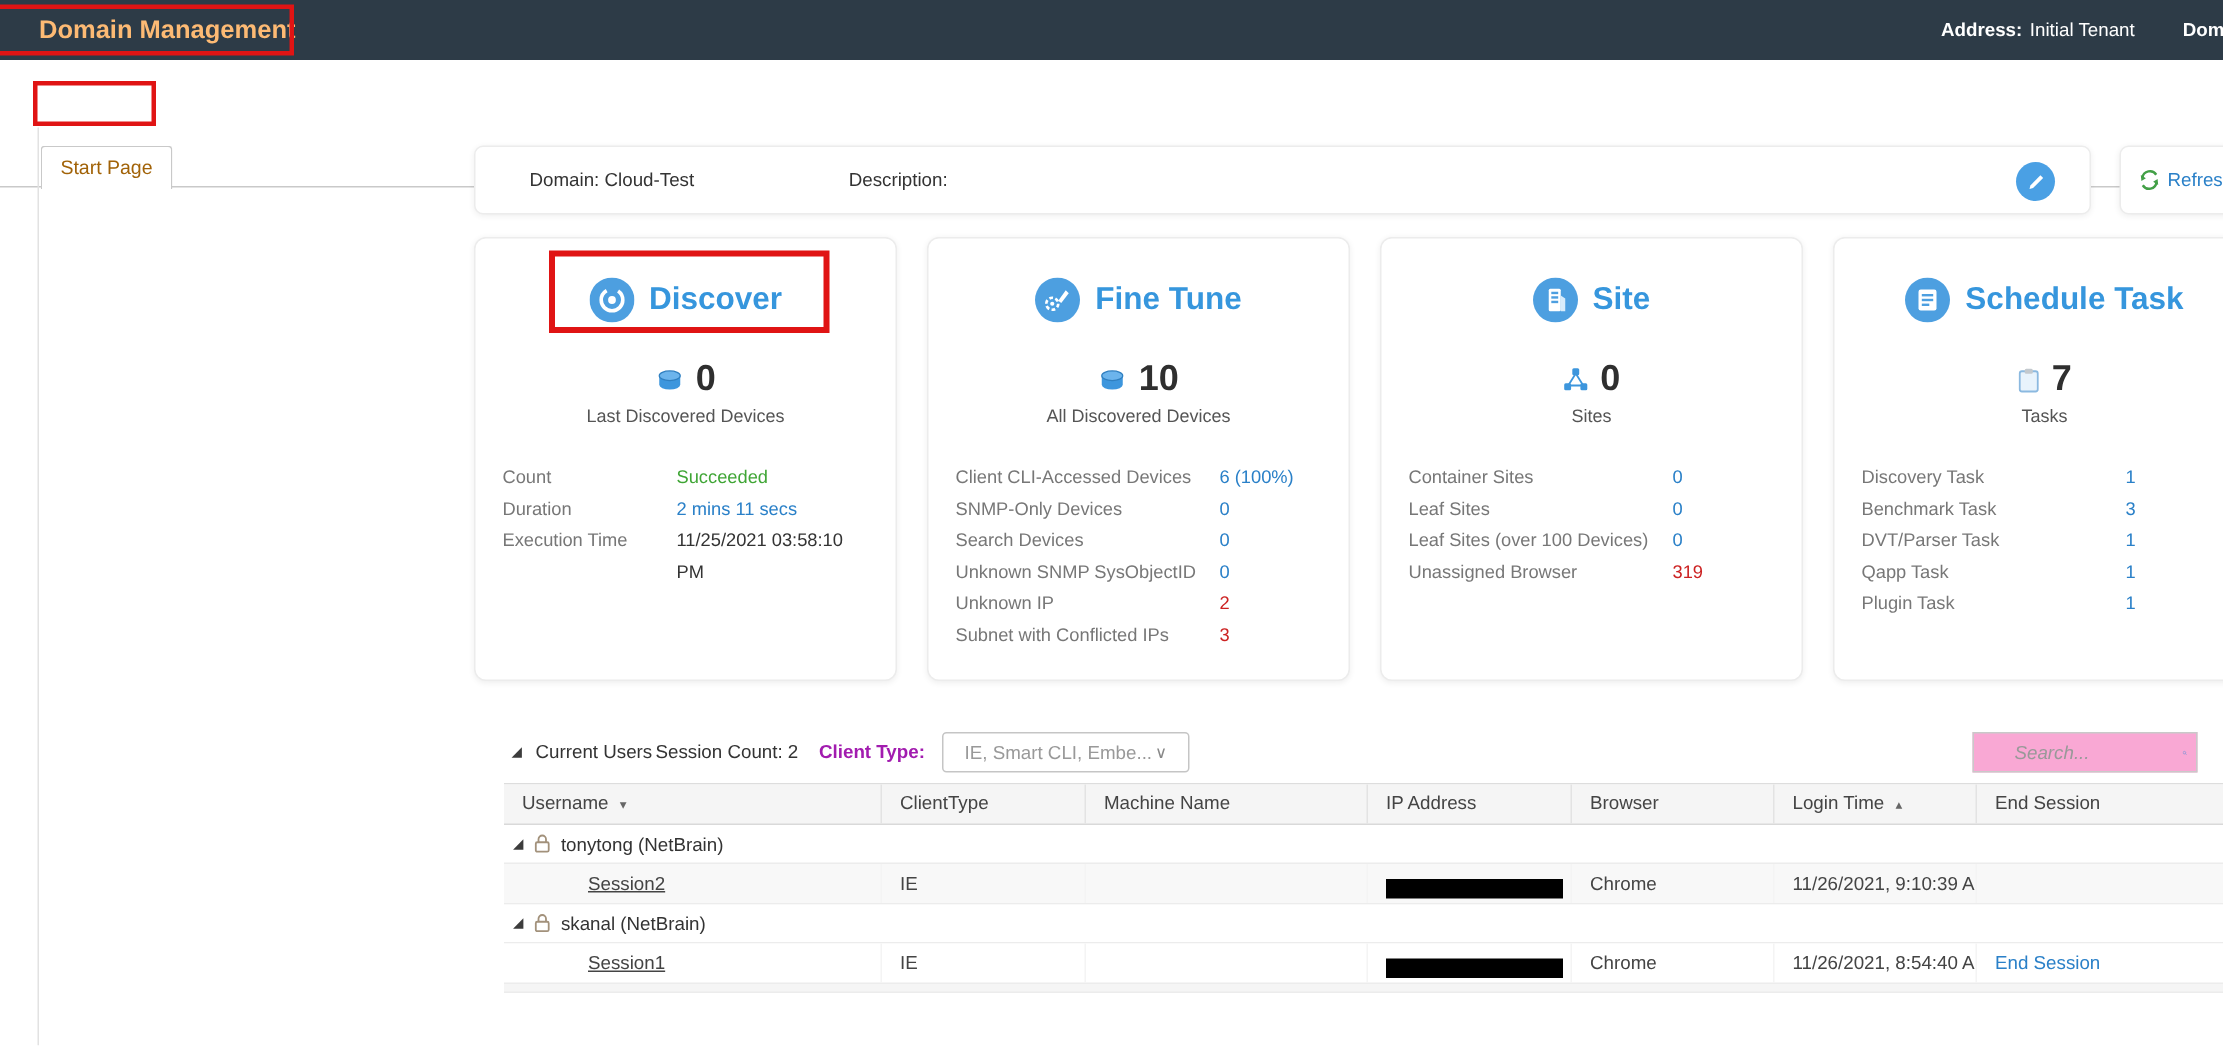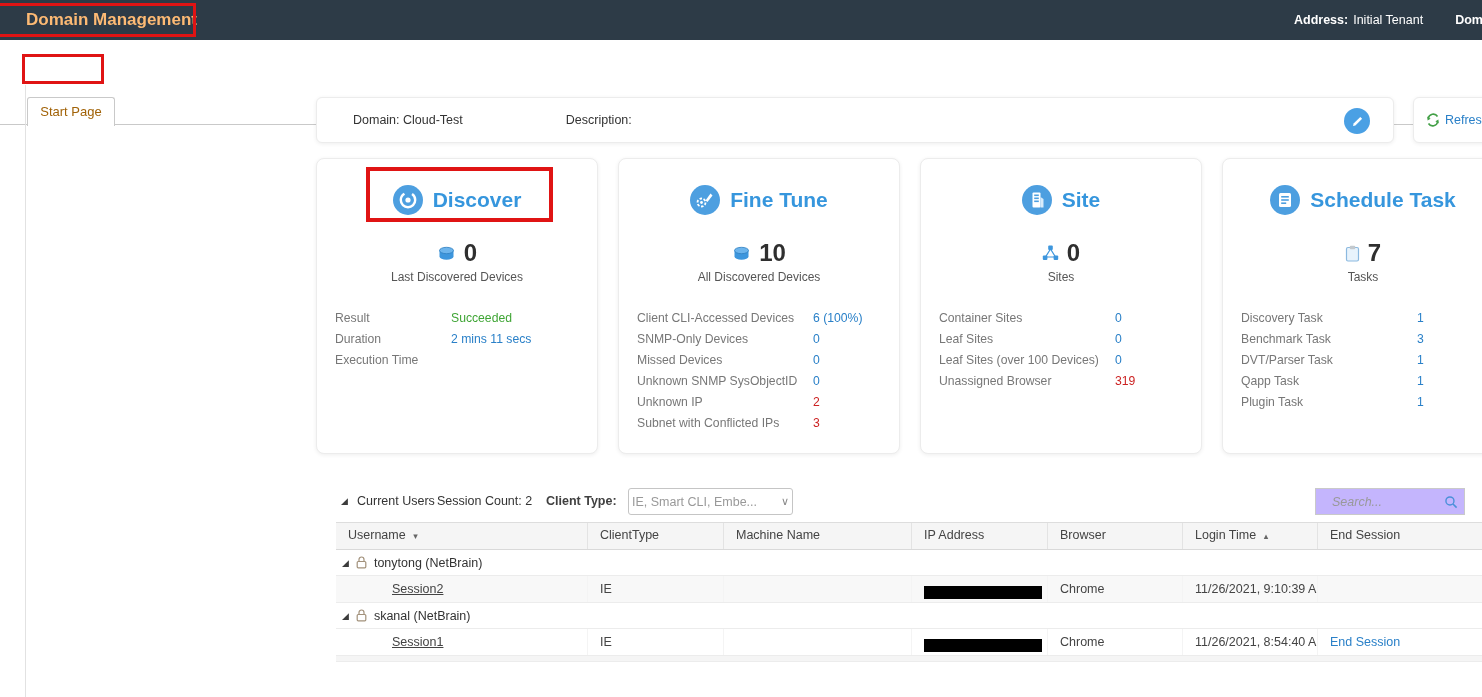--- a/index.html
+++ b/index.html
@@ -60,27 +60,27 @@
   .v-red   { color:#cc2222; }
   .v-dark  { color:#333; }
 
   
   .users-controls { position:absolute; left:336px; top:487px; width:1146px; height:30px; }
   .uc-item { position:absolute; top:0; line-height:28px; white-space:nowrap; }
   .tri { font-size:9px; color:#3c3c3c; }
   .uc-tri { left:5px; }
   .uc-title { left:21px; color:#333; }
   .uc-count { left:101px; color:#333; }
-  .uc-ctlabel { left:210px; font-weight:bold; color:#404040; }
+  .uc-ctlabel { left:210px; font-weight:bold; color:#a21caf; }
   .dropdown { position:absolute; left:292px; top:1px; width:165px; height:27px;
     border:1px solid #c5c5c5; border-radius:3px; background:#fff; display:flex;
-    align-items:center; padding:0 3px; color:#999; cursor:pointer; }
+    align-items:center; padding:0 14px; color:#999; cursor:pointer; }
   .dropdown .chev { margin-left:auto; color:#888; font-size:11px; }
   .searchbox { position:absolute; left:979px; top:1px; width:150px; height:27px;
-    border:1px solid #c9c9c9; background:#c4b5fd; display:flex; align-items:center; padding:0 6px 0 16px; }
+    border:1px solid #c9c9c9; background:#f9a8d4; display:flex; align-items:center; padding:0 6px 0 27px; }
   .searchbox input { border:none; outline:none; width:112px; font-size:12.5px;
     font-style:italic; color:#666; font-family:"Liberation Sans",sans-serif; background:transparent; }
   .searchbox input::placeholder { color:#999; font-style:italic; }
 
   .grid { position:absolute; left:336px; top:522px; width:1146px; border-top:1px solid #ddd; }
   .grow { display:grid; grid-template-columns:252px 136px 188px 136px 135px 135px 1fr; }
   .ghead { background:#f5f5f5; border-bottom:1px solid #d9d9d9; }
   .ghead .gc { height:26px; line-height:25px; padding-left:12px; color:#444;
     border-right:1px solid #e3e3e3; white-space:nowrap; cursor:pointer; }
   .ghead .gc:last-child { border-right:none; }
@@ -154,25 +154,26 @@
     </div>
     <div class="card-stat">
       <svg width="19" height="15" viewBox="0 0 19 15">
         <path d="M2.5 4.5 L2.5 10.5 A7 3.2 0 0 0 16.5 10.5 L16.5 4.5 Z" fill="#3d96dd"></path>
         <ellipse cx="9.5" cy="4.5" rx="7" ry="3.2" fill="#6cb4ec" stroke="#2f7fc0" stroke-width="0.8"></ellipse>
       </svg>
       <span class="card-stat-num">0</span>
     </div>
     <div class="card-stat-label">Last Discovered Devices</div>
     <div class="card-details cols-narrow">
-      <span class="dl">Result</span>
+      <span class="dl">Count</span>
       <span class="v-green">Succeeded</span>
       <span class="dl">Duration</span>
       <span class="v-blue">2 mins 11 secs</span>
       <span class="dl">Execution Time</span>
+      <span class="v-dark">11/25/2021 03:58:10 PM</span>
     </div>
   </div>
 
   <div class="card">
     <div class="card-head">
       <svg width="30" height="30" viewBox="0 0 30 30">
         <circle cx="15" cy="15" r="15" fill="#4d9fe0"></circle>
         <circle cx="11.5" cy="17.5" r="4" fill="none" stroke="#fff" stroke-width="1.8" stroke-dasharray="2.5 1.6"></circle>
         <circle cx="11.5" cy="17.5" r="1.4" fill="#fff"></circle>
         <path d="M15.5 15.5 L20.5 8.5 L22.5 10.5 L17.5 17 Z" fill="#fff"></path>
@@ -185,21 +186,21 @@
         <ellipse cx="9.5" cy="4.5" rx="7" ry="3.2" fill="#6cb4ec" stroke="#2f7fc0" stroke-width="0.8"></ellipse>
       </svg>
       <span class="card-stat-num">10</span>
     </div>
     <div class="card-stat-label">All Discovered Devices</div>
     <div class="card-details cols-wide">
       <span class="dl">Client CLI-Accessed Devices</span>
       <span class="v-blue">6 (100%)</span>
       <span class="dl">SNMP-Only Devices</span>
       <span class="v-blue">0</span>
-      <span class="dl">Missed Devices</span>
+      <span class="dl">Search Devices</span>
       <span class="v-blue">0</span>
       <span class="dl">Unknown SNMP SysObjectID</span>
       <span class="v-blue">0</span>
       <span class="dl">Unknown IP</span>
       <span class="v-red">2</span>
       <span class="dl">Subnet with Conflicted IPs</span>
       <span class="v-red">3</span>
     </div>
   </div>
 

